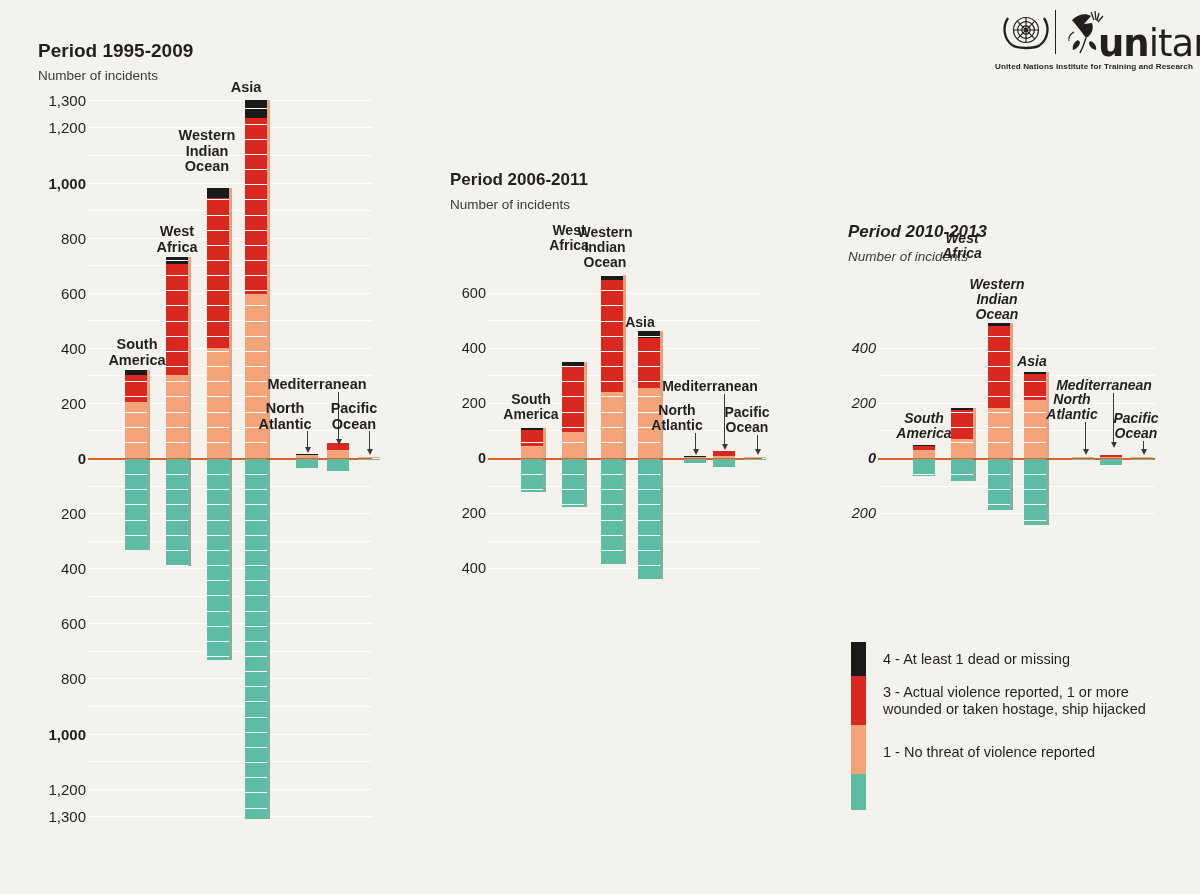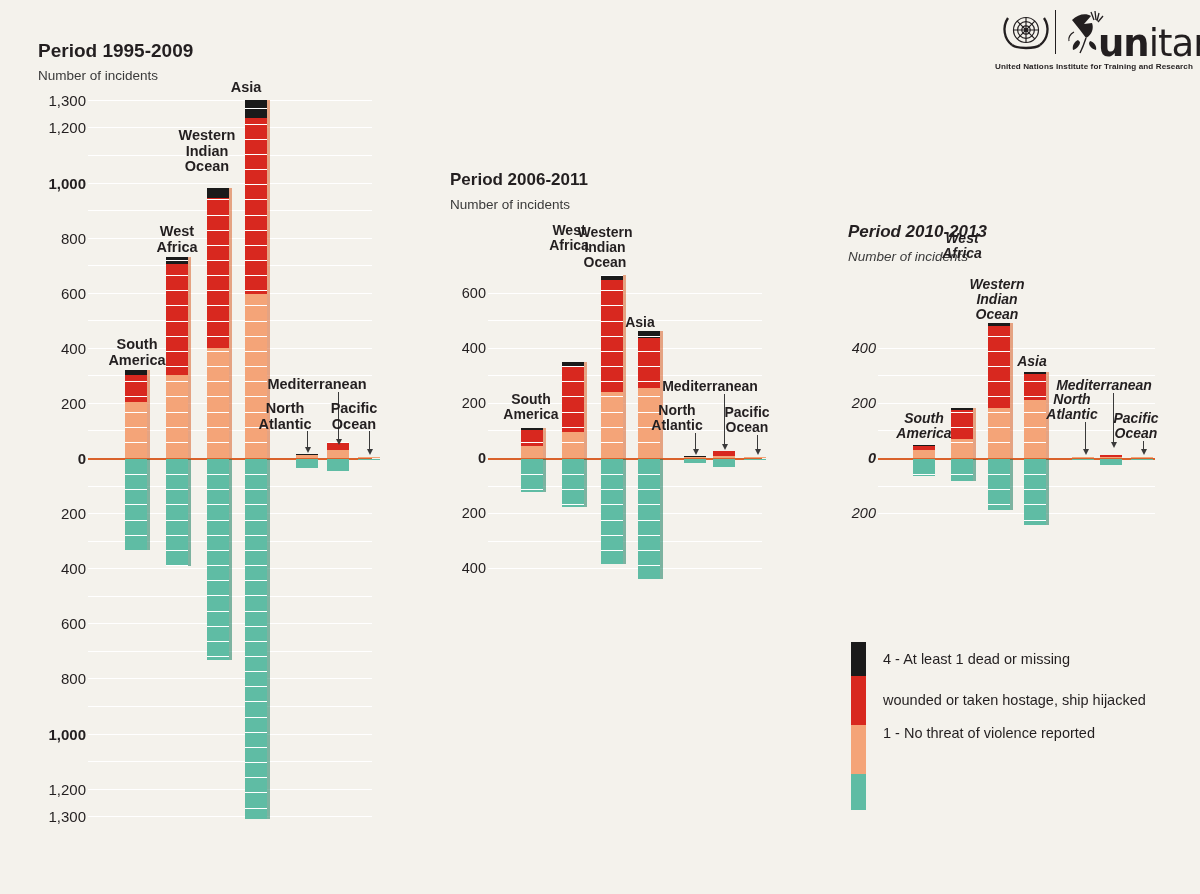--- a/index.html
+++ b/index.html
@@ -619,23 +619,24 @@
         <div class="sw" style="background: rgb(95, 188, 164); height: 36px;"></div>
       </div>
       <div class="legend-rows">
         <div class="legend-row" style="height: 34px; display: flex; align-items: center;">
           <div>
             <div>4 - At least 1 dead or missing</div>
           </div>
         </div>
         <div class="legend-row" style="height: 49px; display: flex; align-items: center;">
           <div>
+            <div>3 - Actual violence reported, 1 or more</div>
             <div>wounded or taken hostage, ship hijacked</div>
           </div>
         </div>
-        <div class="legend-row" style="height: 36px; display: flex; align-items: flex-start;">
+        <div class="legend-row" style="height: 36px; display: flex; align-items: flex-end;">
           <div>
             <div>1 - No threat of violence reported</div>
           </div>
         </div>
       </div>
     </div>
 </div>
 
 </body></html>

